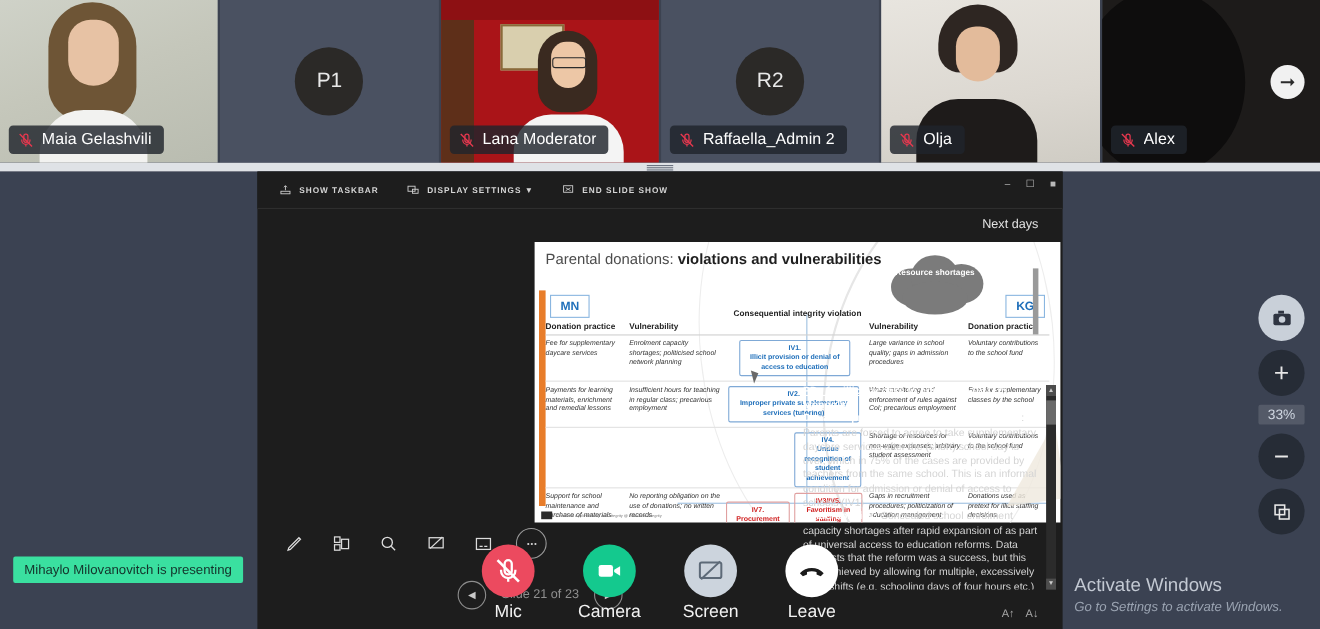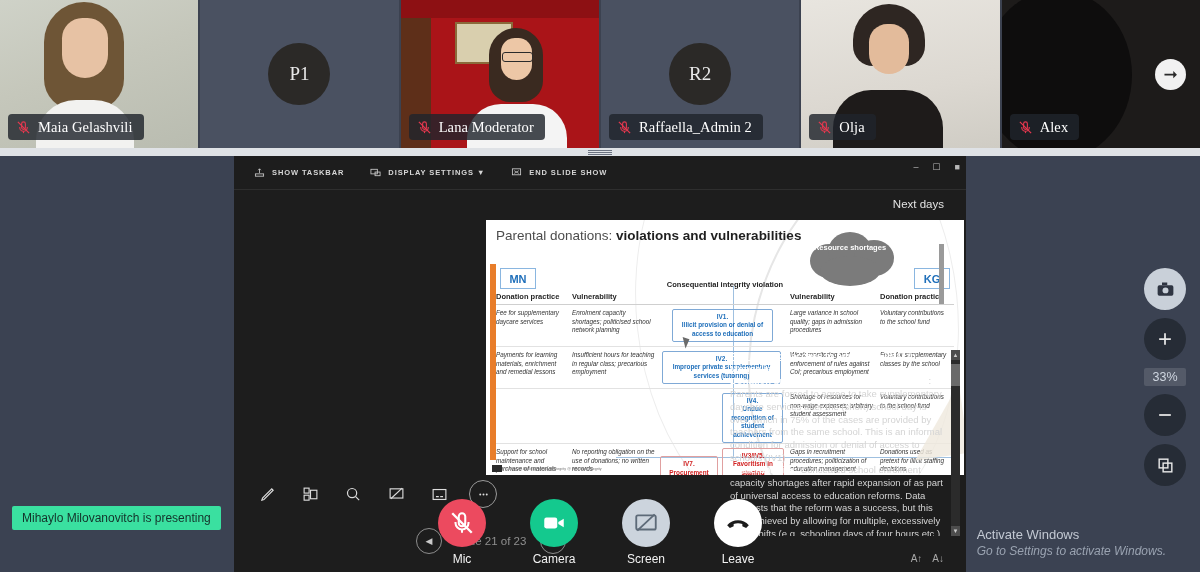--- a/index.html
+++ b/index.html
@@ -1,21 +1,21 @@
 <!DOCTYPE html>
 <html><head>
 <meta charset="utf-8">
 <style>
   html,body{margin:0;padding:0;background:#2c3340;}
   body{width:1200px;height:572px;overflow:hidden;font-family:"Liberation Sans",sans-serif;}
   .app{position:relative;width:1200px;height:572px;background:#3a4150;overflow:hidden;}
 
   
   .strip{position:absolute;left:0;top:0;width:1200px;height:148px;background:#3c4250;display:flex;gap:2px;}
-  .tile{position:relative;flex:1 1 0;height:148px;overflow:hidden;background:#4a5161;font-family:Liberation Serif, serif;}
+  .tile{position:relative;flex:1 1 0;height:148px;overflow:hidden;background:#4a5161;}
   .tile .vid{position:absolute;inset:0;}
   .name{position:absolute;left:8px;bottom:8px;height:26px;display:flex;align-items:center;gap:7px;
         background:rgba(32,36,44,.82);border-radius:4px;padding:0 11px 0 8px;max-width:92%;}
   .name .lbl{color:#fff;font-size:14.5px;white-space:nowrap;overflow:hidden;letter-spacing:.1px;}
   .micoff{width:15px;height:17px;flex:0 0 auto;}
   .avatar{position:absolute;left:50%;top:50%;transform:translate(-50%,-50%);width:62px;height:62px;border-radius:50%;
           background:#2b2927;display:flex;align-items:center;justify-content:center;color:#e9e9e9;font-size:19px;}
   .nextbtn{position:absolute;right:14px;top:59px;width:31px;height:31px;border-radius:50%;background:#f1f1f1;
            display:flex;align-items:center;justify-content:center;color:#2a2a2a;font-size:17px;z-index:6;}
   .divider{position:absolute;left:0;top:148px;width:1200px;height:8px;background:#dfe2e6;}
@@ -119,37 +119,37 @@
   .tool{width:26px;height:26px;border-radius:50%;display:flex;align-items:center;justify-content:center;color:#d8d8d8;}
   .tool.circ{border:1.3px solid #9a9a9a;}
   .slidenav{position:absolute;left:0;bottom:18px;width:340px;display:flex;align-items:center;gap:14px;padding-left:182px;box-sizing:border-box;}
   .navbtn{width:24px;height:24px;border-radius:50%;border:1.3px solid #8d8d8d;display:flex;align-items:center;justify-content:center;color:#c9c9c9;font-size:9px;}
   .slidecount{color:#8f8f8f;font-size:11.5px;white-space:nowrap;}
 
   
   .controls{position:absolute;left:430px;bottom:6px;width:340px;display:flex;justify-content:space-between;z-index:12;}
   .ctl{width:64px;display:flex;flex-direction:column;align-items:center;gap:5px;}
   .cbtn{width:48px;height:48px;border-radius:50%;display:flex;align-items:center;justify-content:center;}
-  .clabel{color:#f2f2f2;font-size:12px;}
+  .clabel{color:#f2f2f2;font-size:16px;}
   .c-mic{background:#ec4a5f;} .c-cam{background:#14c98e;} .c-scr{background:#ccd4dd;} .c-leave{background:#fff;}
 
   
   .rail{position:absolute;right:12px;top:112px;width:46px;display:flex;flex-direction:column;align-items:center;gap:8px;}
   .rbtn{width:42px;height:42px;border-radius:50%;display:flex;align-items:center;justify-content:center;}
   .rbtn.light{background:#c9d0d9;color:#2f3542;}
   .rbtn.dark{background:#262c36;color:#e8e8e8;}
   .zoomval{background:rgba(255,255,255,.13);color:#cfd6e0;font-size:12.5px;padding:2px 8px;border-radius:2px;}
 
   
   .presenting{position:absolute;left:12px;bottom:42px;background:#3ae0a0;color:#14322a;font-size:12px;
               padding:5px 10px;border-radius:2px;}
 
   
   .activate{position:absolute;right:34px;bottom:14px;text-align:left;color:#9aa3b1;}
-  .activate .h{font-size:13px;color:#c3c9d3;}
+  .activate .h{font-size:17px;color:#c3c9d3;}
   .activate .s{font-size:12px;margin-top:2px;font-style:italic;}
 </style>
 </head>
 <body>
 
 <div class="app">
 
   <div class="strip">
 
     <div class="tile">

